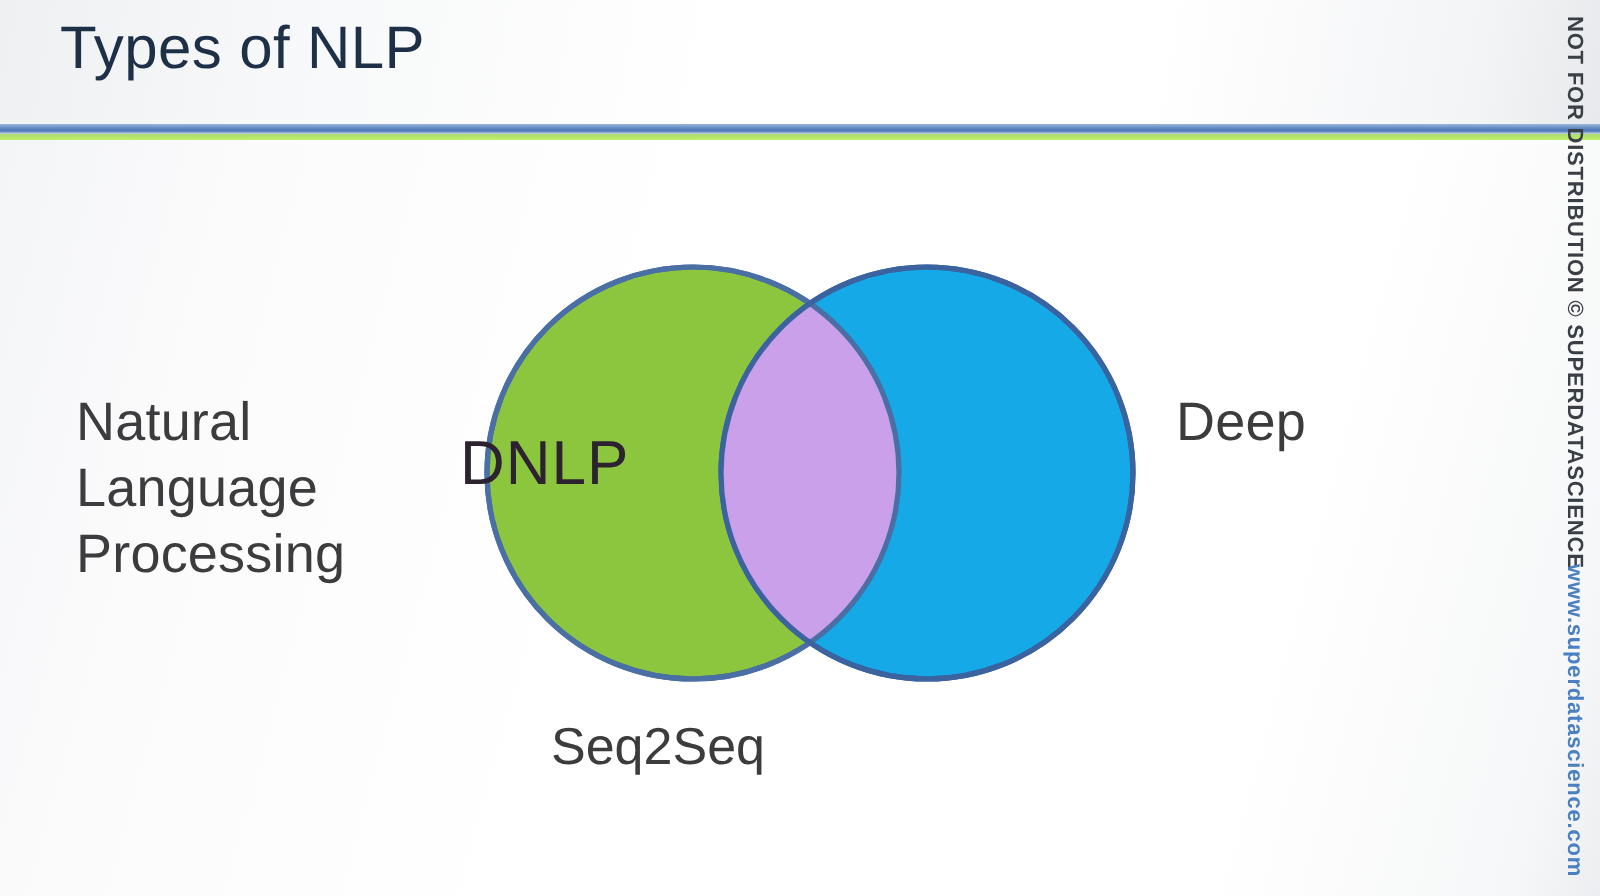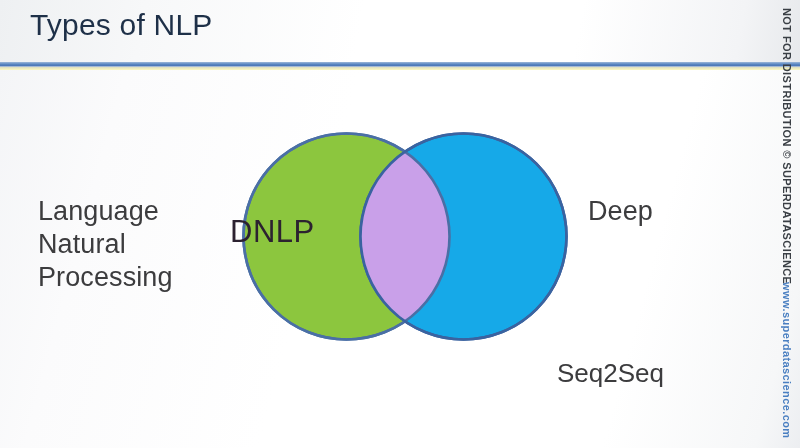--- a/index.html
+++ b/index.html
@@ -8,21 +8,21 @@
     background: #ffffff;
   }
   body {
     font-family: "Liberation Sans", sans-serif;
   }
   #slide {
     position: relative;
     width: 800px;
     height: 448px;
     overflow: hidden;
-    background: #fef9c3;
+    background: #bef264;
   }
 
   
   #header-band {
     position: absolute;
     left: 0; top: 0;
     width: 800px; height: 62px;
     background: linear-gradient(100deg, #eef0f2 0%, #f7f8f9 18%, #ffffff 45%, #ffffff 72%, #f3f4f6 92%, #e7e9ec 100%);
   }
   #header-divider {
@@ -104,21 +104,21 @@
     text-align: left;
   }
   #label-right {
     left: 588px; top: 195px;
     text-align: left;
   }
   #label-bottom {
     position: absolute;
     left: 0; top: 358px;
     width: 664px;
-    text-align: right;
+    text-align: center;
     font-size: 26px;
     font-weight: 300;
     color: #3c3c3e;
   }
   #label-bottom span { margin-left: -6px; }
 </style>
 </head>
 <body>
 
 <div id="slide">
@@ -182,22 +182,22 @@
       </g>
 
       <text x="175" y="265" text-anchor="middle" font-family="Liberation Sans, sans-serif" font-size="31" font-weight="300" fill="#2c2230" id="svg-dnlp" style="display:none">DNLP</text>
     </svg>
 
     <div style="position:absolute; left:0; top:104px; width:350px; 
                 font-size:31px; font-weight:300; color:#2c2230; letter-spacing:0.5px;">DNLP</div>
   </div>
 
   <div id="label-left" class="side-label">
+    <div>Natural</div>
     <div>Language</div>
-    <div>Natural</div>
     <div>Processing</div>
   </div>
 
   <div id="label-right" class="side-label">
     <div>Deep</div>
   </div>
 
   <div id="label-bottom">
     <span>Seq2Seq</span>
   </div>

